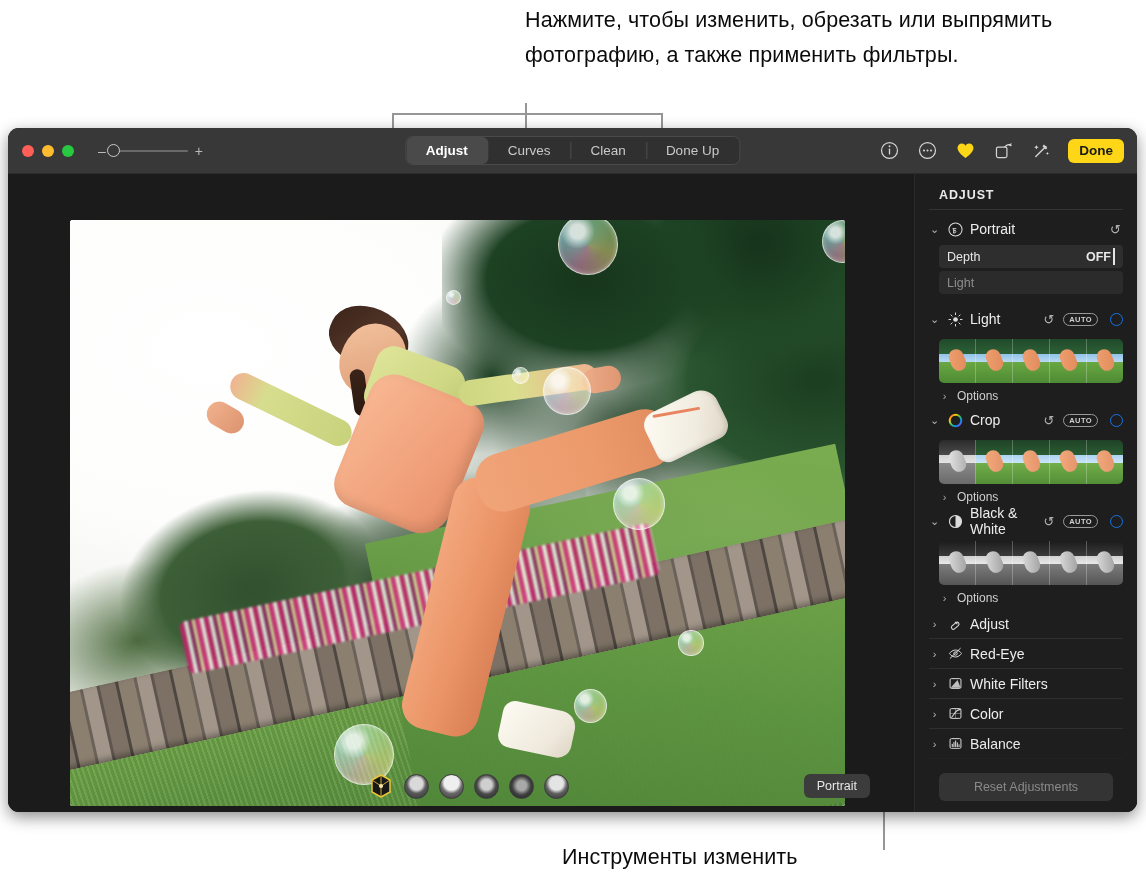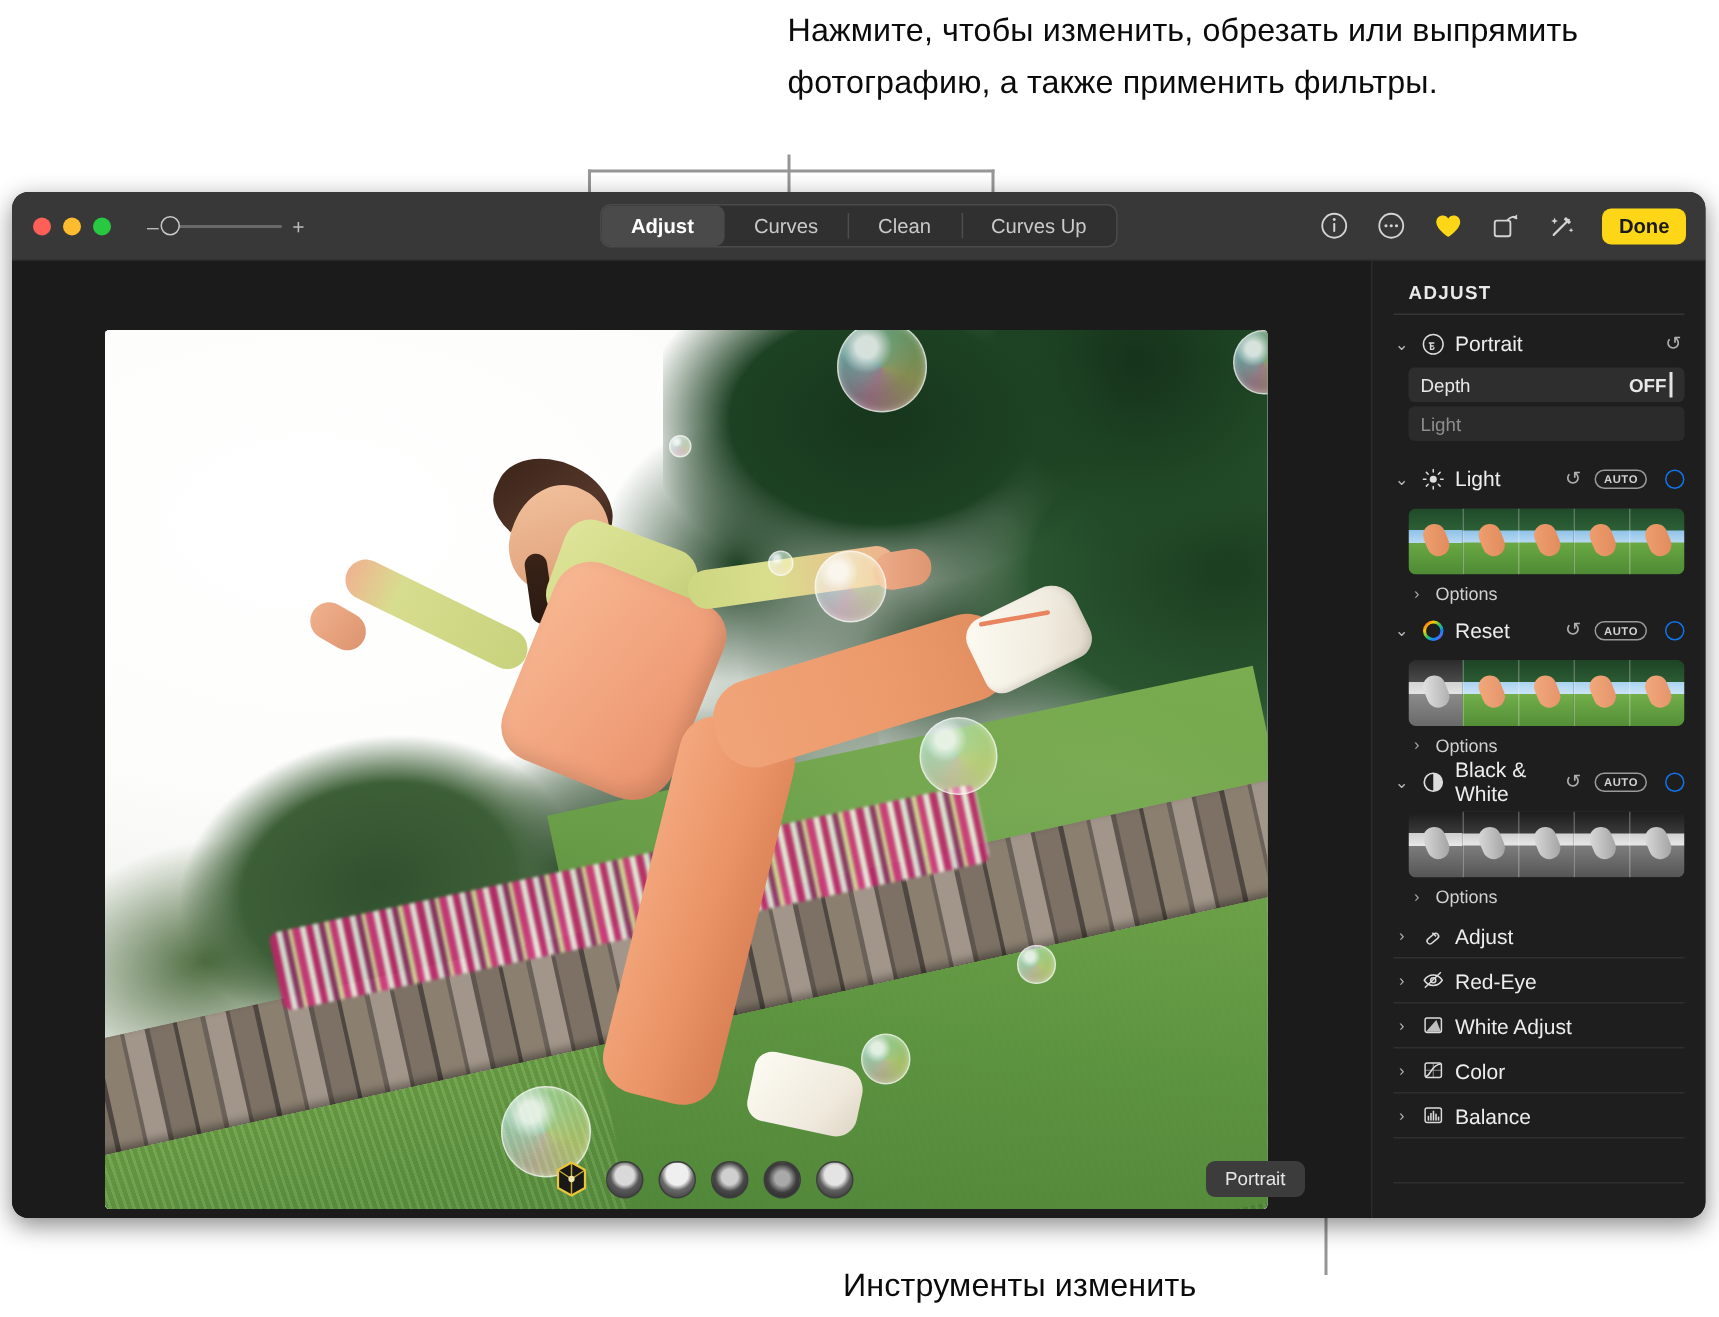--- a/index.html
+++ b/index.html
@@ -399,21 +399,21 @@
       <div class="track">
         <div class="knob"></div>
       </div>
       <span class="sign">+</span>
     </div>
 
     <div id="tabs">
       <div class="tab active">Adjust</div>
       <div class="tab">Curves</div>
       <div class="tab sep">Clean</div>
-      <div class="tab sep">Curves Up</div>
+      <div class="tab sep">Done Up</div>
     </div>
 
     <div id="right-tools">
       <div class="ticon">
         <svg width="19" height="19" viewBox="0 0 20 20">
             <circle cx="10" cy="10" r="8.4" fill="none" stroke="#d4d4d4" stroke-width="1.3"></circle>
             <circle cx="10" cy="5.6" r="1" fill="#d4d4d4"></circle>
             <rect x="9.3" y="8" width="1.4" height="6.3" rx=".6" fill="#d4d4d4"></rect>
           </svg>
       </div>
@@ -574,21 +574,21 @@
                   <linearGradient id="cg" x1="0" y1="0" x2="1" y2="1">
                     <stop offset="0%" stop-color="#ff3b30"></stop>
                     <stop offset="25%" stop-color="#ffcc00"></stop>
                     <stop offset="50%" stop-color="#34c759"></stop>
                     <stop offset="75%" stop-color="#0a84ff"></stop>
                     <stop offset="100%" stop-color="#af52de"></stop>
                   </linearGradient>
                 </defs>
               </svg>
           </span>
-          <span class="label">Reset</span>
+          <span class="label">Crop</span>
           <span class="revert">↺</span>
           <span class="auto-pill">AUTO</span>
           <span class="ring"></span>
         </div>
         <div class="strip">
           <div class="fr col1"></div>
           <div class="fr col2"></div>
           <div class="fr col2"></div>
           <div class="fr col2"></div>
           <div class="fr col2"></div>
@@ -645,21 +645,21 @@
           <span>Red-Eye</span>
         </div>
         <div class="row-plain">
           <span class="chev">›</span>
           <span class="sicon">
             <svg width="15" height="15" viewBox="0 0 16 16">
                 <rect x="2.2" y="2.8" width="11.6" height="10.4" rx="1.4" fill="none" stroke="#dcdcdc" stroke-width="1.05"></rect>
                 <path d="M2.8 12.6l7.4-8.4 3.2 8.4z" fill="#dcdcdc" opacity=".85"></path>
               </svg>
           </span>
-          <span>White Adjust</span>
+          <span>White Filters</span>
         </div>
         <div class="row-plain">
           <span class="chev">›</span>
           <span class="sicon">
             <svg width="15" height="15" viewBox="0 0 16 16">
                 <rect x="2.2" y="2.8" width="11.6" height="10.4" rx="1.4" fill="none" stroke="#dcdcdc" stroke-width="1.05"></rect>
                 <path d="M2.2 8h11.6M8 2.8v10.4" stroke="#dcdcdc" stroke-width=".7" opacity=".6"></path>
                 <path d="M2.6 12.4C6 12.4 6.4 4 13.4 3.6" fill="none" stroke="#dcdcdc" stroke-width="1.1"></path>
               </svg>
           </span>
@@ -683,16 +683,19 @@
         </div>
         <div class="row-plain">
           
           
           
         </div>
 
         <div id="panel-fade"></div>
       </div>
 
+      <div id="reset-wrap">
+        <div id="reset-btn">Reset Adjustments</div>
+      </div>
     </div>
 
   </div>
 </div>
 
 </body></html>

